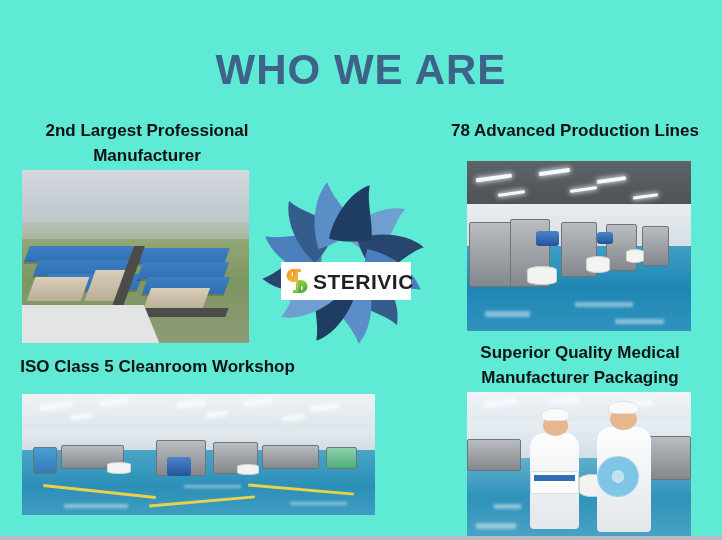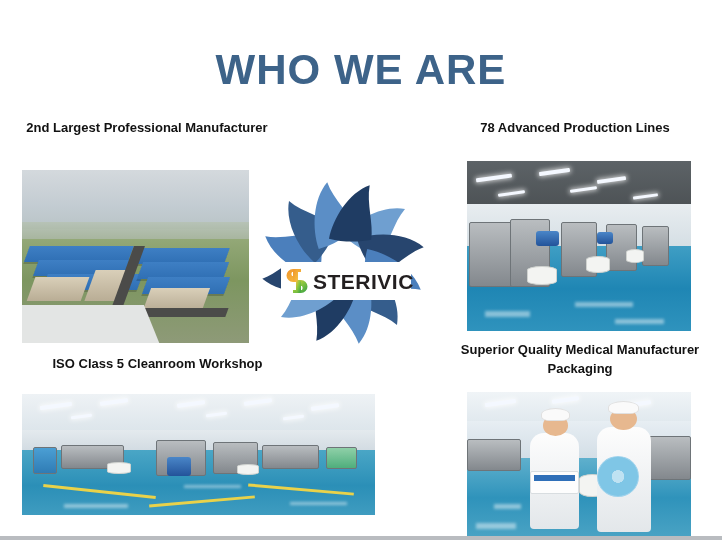--- a/index.html
+++ b/index.html
@@ -14,41 +14,41 @@
     font-family: "Liberation Sans", sans-serif;
     background: #97b4d8;
     position: relative;
   }
 
   .slide {
     position: absolute;
     left: 0; top: 0;
     width: 722px;
     height: 540px;
-    background: #ffffff;
+    background: #5eead4;
     overflow: hidden;
   }
 
   
   .title {
     position: absolute;
     left: 0; top: 48px;
     width: 722px;
     text-align: center;
     font-size: 42px;
     font-weight: bold;
     letter-spacing: 1px;
     color: #3d6389;
     line-height: 1.05;
   }
 
   
   .caption {
     position: absolute;
-    font-size: 13px;
+    font-size: 17px;
     font-weight: bold;
     color: #121212;
     text-align: center;
     line-height: 1.45;
   }
   .cap-tl { left: 22px;  top: 119px; width: 250px; }
   .cap-tr { left: 440px; top: 119px; width: 270px; }
   .cap-bl { left: 10px;  top: 355px; width: 295px; }
   .cap-br { left: 455px; top: 341px; width: 250px; }
 

